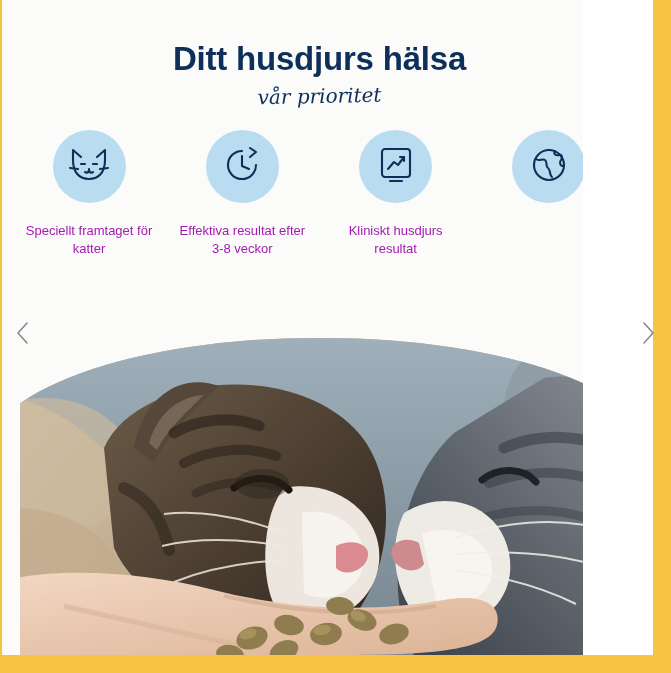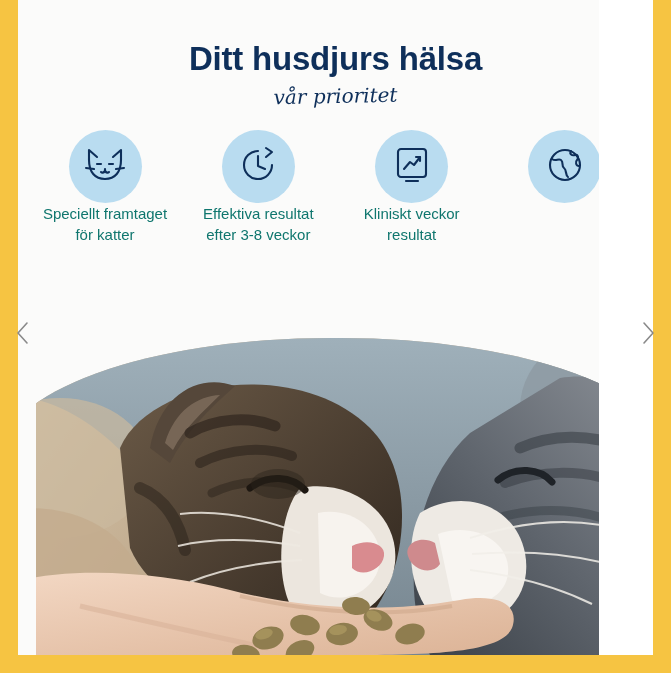--- a/index.html
+++ b/index.html
@@ -33,21 +33,21 @@
   .rail-bottom {
     position: absolute;
     left: 0;
     bottom: 0;
     width: 671px;
     height: 18px;
     background: #f6c442;
   }
   .panel {
     position: absolute;
-    left: 18px;
+    left: 2px;
     top: 0;
     width: 581px;
     height: 655px;
     background: #fbfbfa;
     overflow: hidden;
   }
 
   
   .headline {
     position: absolute;
@@ -92,24 +92,25 @@
   .circle {
     width: 73px;
     height: 73px;
     border-radius: 50%;
     background: #b9dcf0;
     display: flex;
     align-items: center;
     justify-content: center;
   }
   .feature-label {
+    margin-top: 19px;
     text-align: center;
-    font-size: 15px;
+    font-size: 13px;
     line-height: 1.42;
-    color: #0f766e;
+    color: #a21caf;
   }
 
   
   .arrow {
     position: absolute;
     top: 320px;
     width: 26px;
     height: 26px;
     color: #8a8a8a;
     display: flex;
@@ -203,21 +204,21 @@
         <div class="circle">
           <span>
             <svg width="38" height="40" viewBox="0 0 38 40" fill="none" stroke="#0e2f5a" stroke-width="2.1" stroke-linecap="round" stroke-linejoin="round">
               <rect x="5" y="4" width="28" height="28" rx="3"></rect>
               <path d="M11 24 L17 17 L21 20 L27 12"></path>
               <path d="M23 12 L27 12 L27 16"></path>
               <path d="M13 36 L25 36"></path>
             </svg>
           </span>
         </div>
-        <div class="feature-label">Kliniskt veckor resultat</div>
+        <div class="feature-label">Kliniskt husdjurs resultat</div>
       </div>
 
       <div class="feature">
         <div class="circle">
           <span>
             <svg width="40" height="40" viewBox="0 0 40 40" fill="none" stroke="#0e2f5a" stroke-width="2.1" stroke-linecap="round" stroke-linejoin="round">
               <circle cx="20" cy="20" r="15"></circle>
               <path d="M7 14 C11 17 13 13 16 15 C19 17 16 21 19 23 C22 25 20 30 23 32"></path>
               <path d="M26 6 C24 9 27 11 30 10 C33 9 34 13 32 15 C30 17 31 21 34 21"></path>
             </svg>

